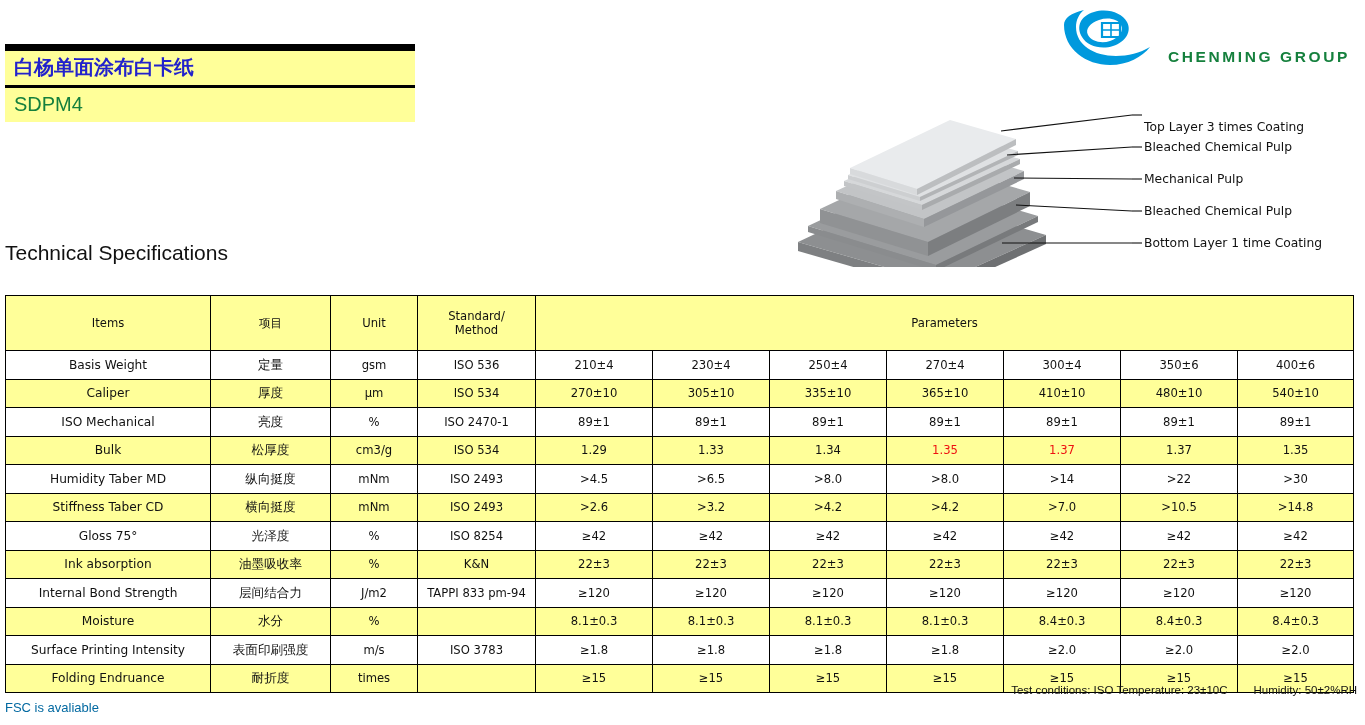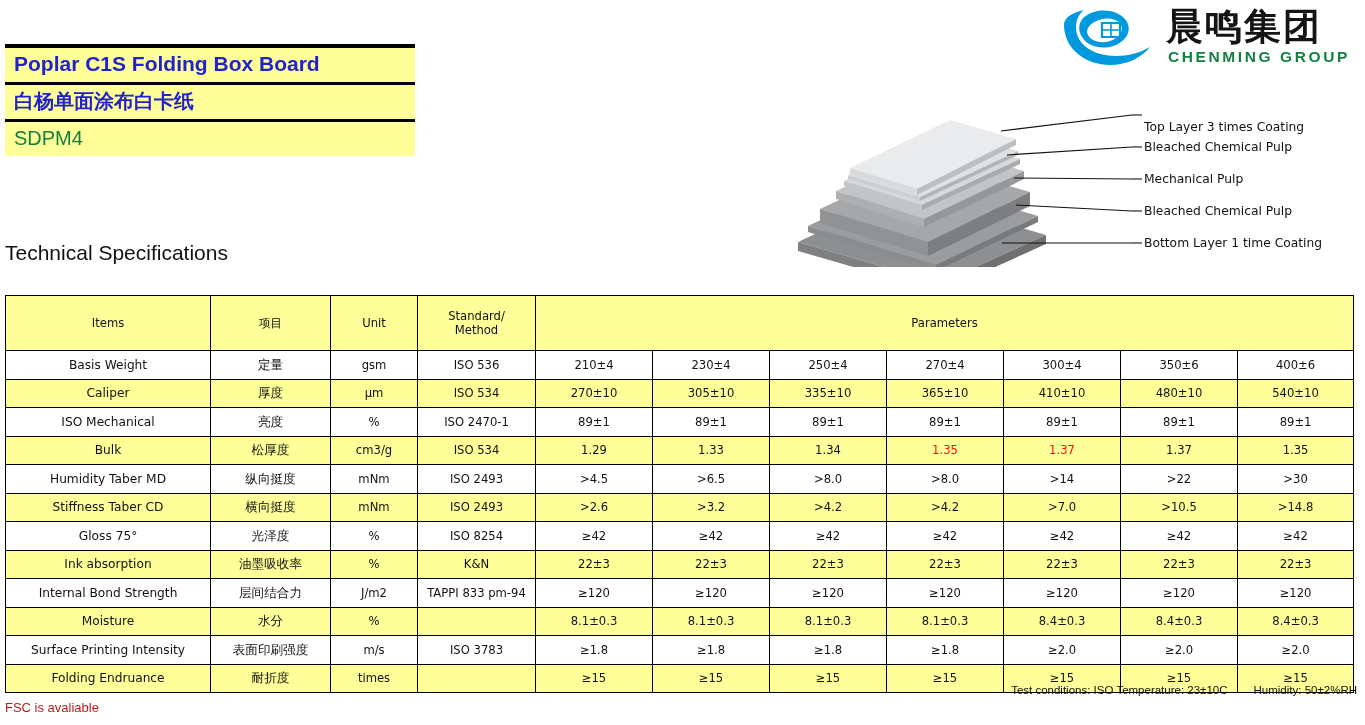--- a/index.html
+++ b/index.html
@@ -138,21 +138,21 @@
   #spec-table td.hl { color: #ee1111; }
   #spec-table td.item { font-size: 12.2px; }
   #spec-table td.cn   { font-size: 12.6px; }
 
   
   #footer-left {
     position: absolute;
     left: 5px; top: 700px;
     font-family: "Liberation Sans", sans-serif;
     font-size: 13px;
-    color: #b91c1c;
+    color: #0369a1;
     white-space: nowrap;
   }
   #footer-right {
     position: absolute;
     right: 8px; top: 684px;
     font-family: "Liberation Sans", sans-serif;
     font-size: 11.5px;
     color: #111;
     white-space: nowrap;
   }
@@ -163,28 +163,24 @@
 
 <div id="page">
 
   <div id="logo">
     <svg class="logo-mark" viewBox="0 0 100 62">
       <path d="M6 18 C6 42 28 58 52 58 C70 58 84 50 92 40 C82 46 70 49 58 49 C36 49 18 38 18 20 C18 13 21 7 26 3 C13 6 6 11 6 18 Z" fill="#0099dd"></path>
       <path d="M36 5 C22 9 18 20 24 30 C29 39 43 43 55 39 C68 35 74 24 69 15 C64 6 50 1 36 5 Z M41 13 C50 10 60 12 63 18 C66 24 61 31 52 34 C43 37 33 34 30 28 C27 22 32 16 41 13 Z" fill="#0099dd"></path>
       <path d="M44 16 L62 16 L62 30 L44 30 Z" fill="none" stroke="#0099dd" stroke-width="2.2"></path>
       <path d="M53 16 L53 30 M44 23 L62 23" stroke="#0099dd" stroke-width="1.6"></path>
     </svg>
-    <div class="logo-cn">晨鸣集团</div>
     <div class="logo-en">CHENMING GROUP</div>
   </div>
 
   <div id="titleblock">
-    <div class="tb-row">
-      <div class="tb-en">Poplar C1S Folding Box Board</div>
-    </div>
     <div class="divider"></div>
     <div class="tb-row">
       <div class="tb-cn">白杨单面涂布白卡纸</div>
     </div>
     <div class="divider"></div>
     <div class="tb-row">
       <div class="tb-code">SDPM4</div>
     </div>
   </div>
 

